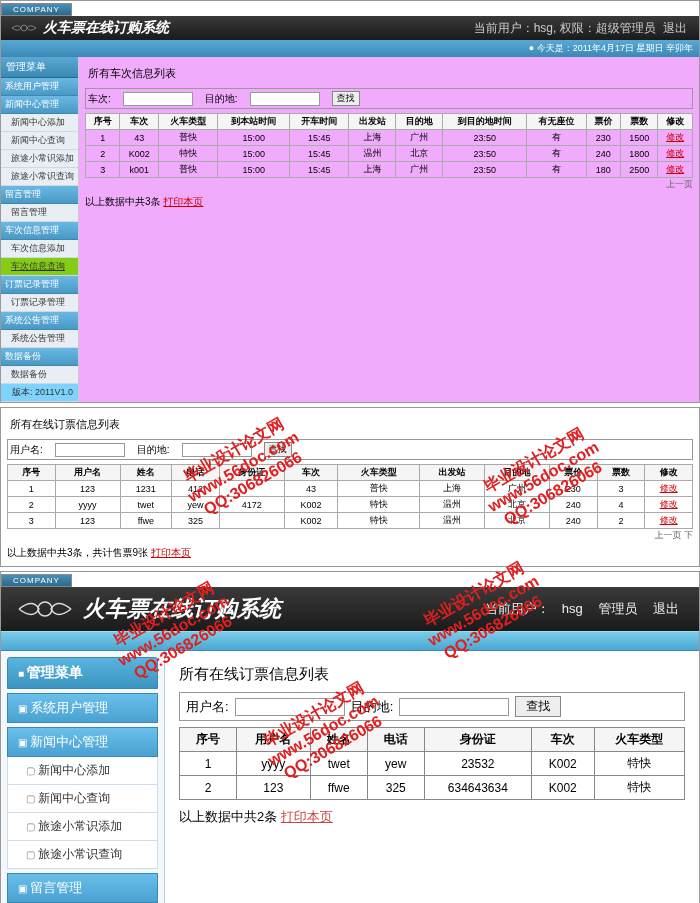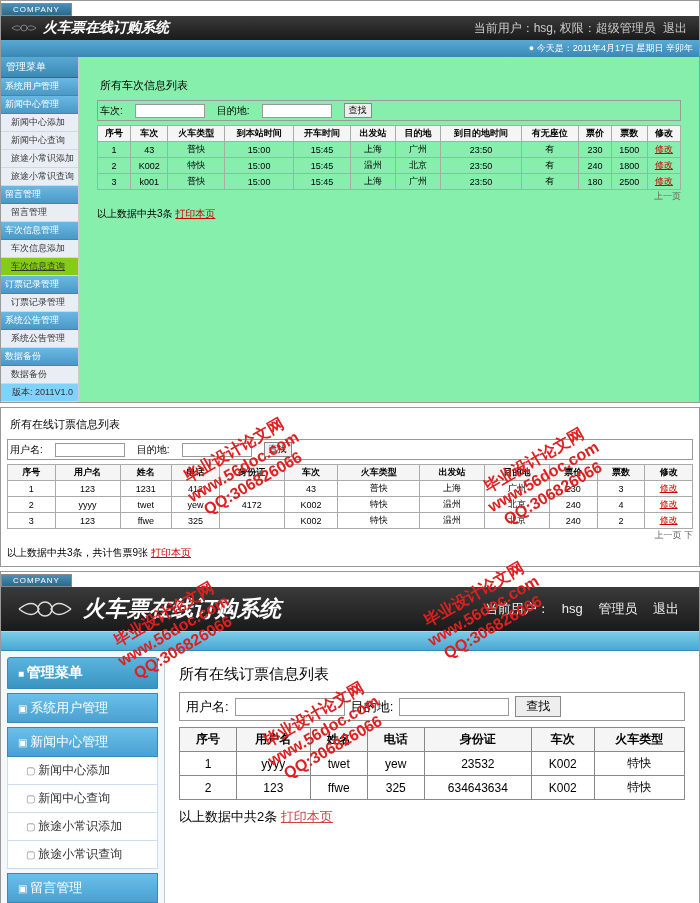--- a/index.html
+++ b/index.html
@@ -16,21 +16,21 @@
     .header-info-small a { color: #ccc; text-decoration: none; margin: 0 4px; }
     .date-bar-small { background: linear-gradient(#5aa8d4, #3a88b4); color: #fff; font-size: 9px; padding: 2px 6px; text-align: right; }
     
     .layout-small { display: flex; }
     .sidebar-small { width: 78px; background: #f0f4f8; border-right: 1px solid #ccc; }
     .menu-title-small { background: linear-gradient(#5aa8d4, #3a88b4); color: #fff; font-size: 10px; padding: 3px 5px; border-bottom: 1px solid #2a6a8a; }
     .menu-cat-small { background: linear-gradient(#6ab8e4, #4a98c4); color: #fff; font-size: 9px; padding: 2px 4px; border-bottom: 1px solid #3a88b4; cursor: pointer; white-space: nowrap; overflow: hidden; }
     .menu-item-small { background: #e8eef4; color: #333; font-size: 9px; padding: 2px 4px 2px 10px; border-bottom: 1px solid #d0d8e0; cursor: pointer; white-space: nowrap; overflow: hidden; }
     .menu-item-small.active { background: #84cc16; text-decoration: underline; font-family: Liberation Serif, serif; }
     
-    .content-small { flex: 1; padding: 18px; background: #86efac; }
+    .content-small { flex: 1; padding: 6px; background: #f0abfc; }
     .content-title-small { font-size: 11px; margin-bottom: 4px; padding: 3px; }
     .search-row-small { display: flex; gap: 12px; align-items: center; font-size: 10px; margin-bottom: 4px; border: 1px solid #999; padding: 2px; }
     .search-row-small input[type=text] { border: 1px solid #999; font-size: 10px; width: 70px; height: 14px; }
     .search-row-small button { font-size: 9px; padding: 0 4px; border: 1px solid #888; background: #eee; cursor: pointer; }
     
     .data-table-small { width: 100%; border-collapse: collapse; font-size: 9px; }
     .data-table-small th, .data-table-small td { border: 1px solid #aaa; padding: 1px 3px; text-align: center; white-space: nowrap; }
     .data-table-small th { background: #f5f5f5; }
     .data-table-small a { color: #c00; text-decoration: underline; }
     .summary-small { font-size: 10px; margin-top: 4px; }

